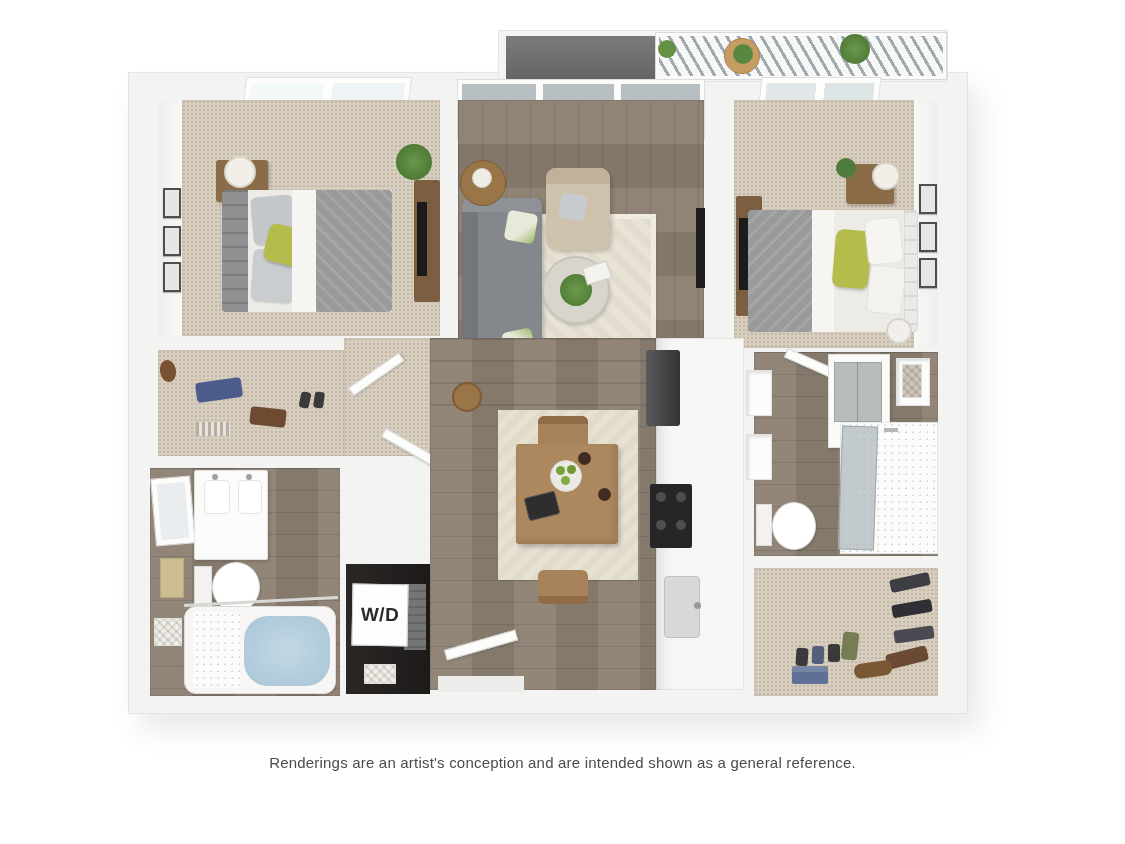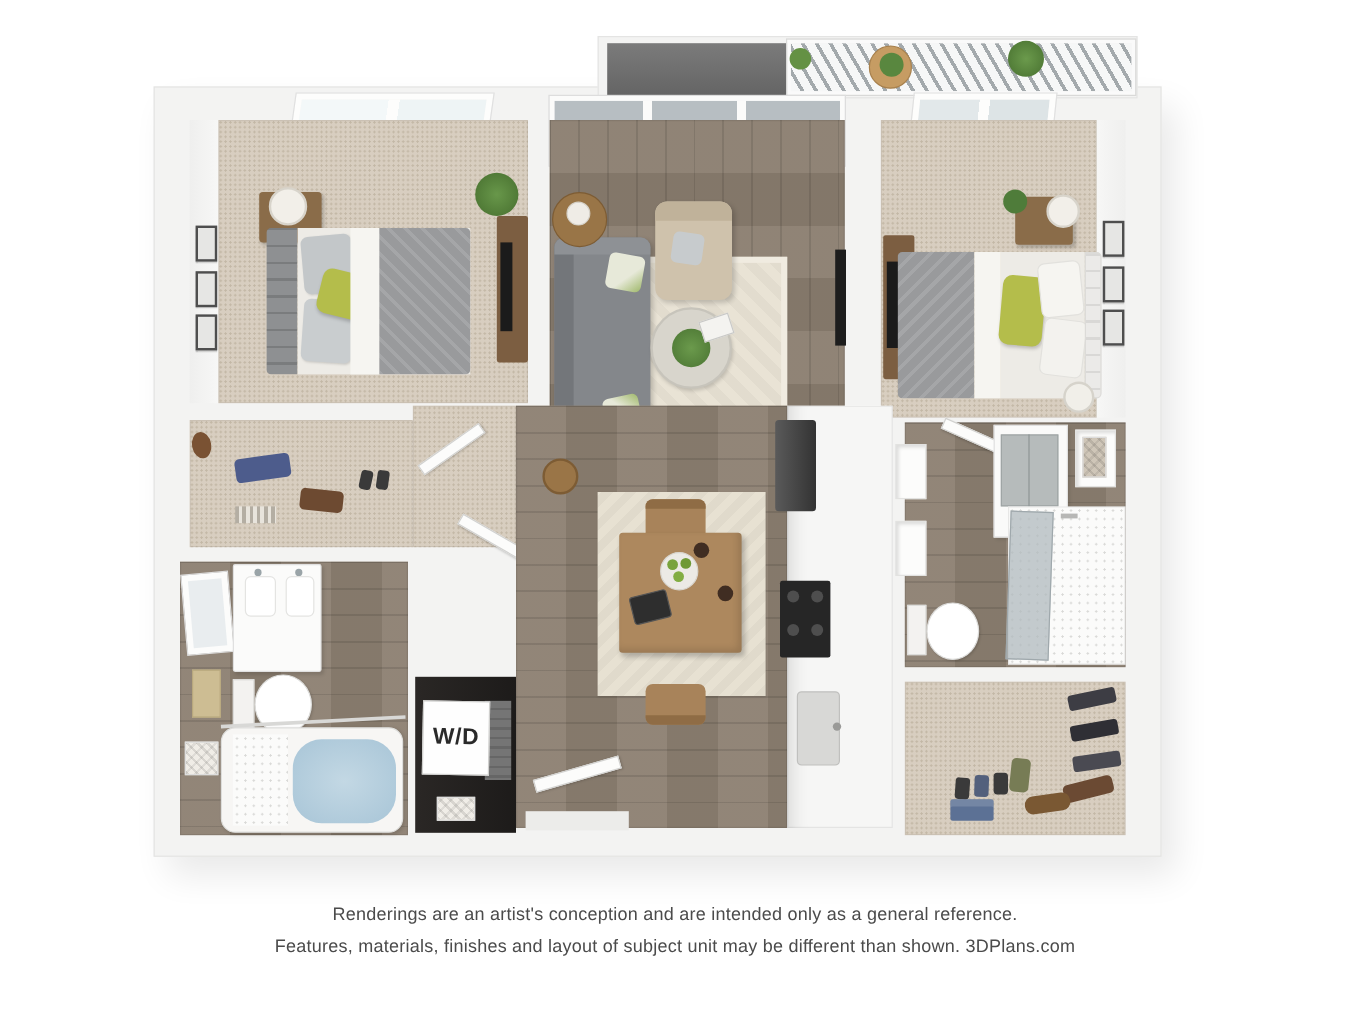--- a/index.html
+++ b/index.html
@@ -176,17 +176,16 @@
   <div class="abs" style="left:894px;top:628px;width:40px;height:13px;background:#4a4a52;border-radius:3px;transform:rotate(-8deg);"></div>
   <div class="abs" style="left:886px;top:650px;width:42px;height:15px;background:#6b4a33;border-radius:4px;transform:rotate(-14deg);"></div>
   <div class="abs" style="left:796px;top:648px;width:12px;height:18px;background:#3a3a3a;border-radius:3px;transform:rotate(4deg);"></div>
   <div class="abs" style="left:812px;top:646px;width:12px;height:18px;background:#53607c;border-radius:3px;transform:rotate(2deg);"></div>
   <div class="abs" style="left:828px;top:644px;width:12px;height:18px;background:#3a3a3a;border-radius:3px;"></div>
   <div class="abs" style="left:842px;top:632px;width:16px;height:28px;background:#777c55;border-radius:4px;transform:rotate(6deg);"></div>
   <div class="abs" style="left:792px;top:666px;width:36px;height:18px;background:#5c7195;border-radius:2px;box-shadow:inset 0 6px 0 rgba(255,255,255,0.15);"></div>
   <div class="abs" style="left:854px;top:662px;width:38px;height:15px;background:#7a5833;border-radius:7px;transform:rotate(-8deg);"></div>
 
   <div class="abs disclaimer" style="left:0;top:750px;">
-    <div>Renderings are an artist's conception and are intended only as a general reference.</div>
-    <div>Features, materials, finishes and layout of subject unit may be different than shown. 3DPlans.com</div>
+    <div>Renderings are an artist's conception and are intended shown as a general reference.</div>
   </div>
 
 </div>
 
 </body></html>

